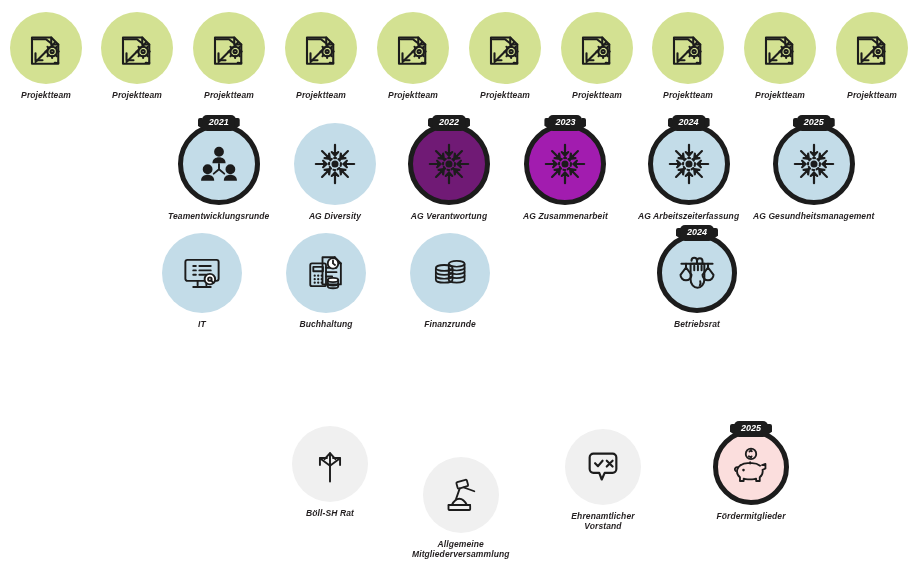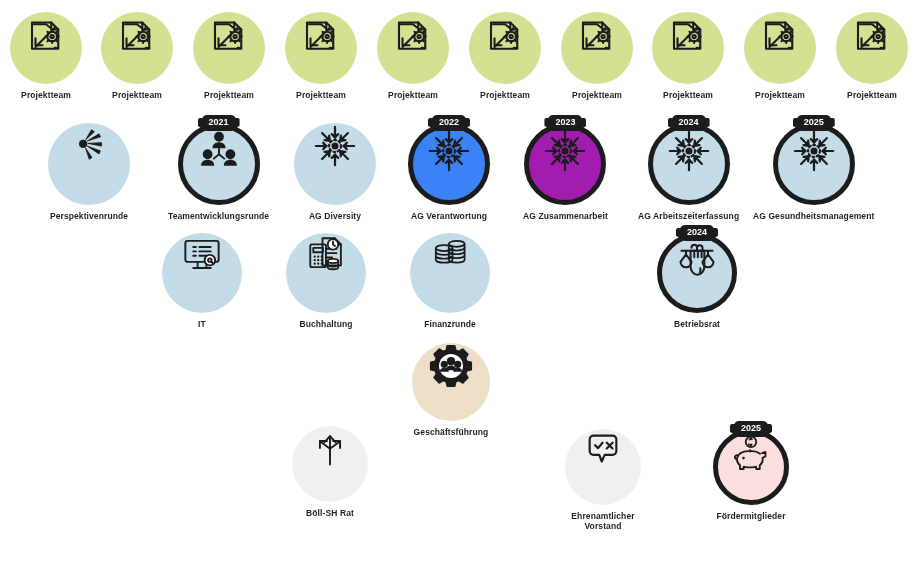--- a/index.html
+++ b/index.html
@@ -3,22 +3,22 @@
 <meta charset="utf-8">
 <style>
   html,body{margin:0;padding:0;}
   body{
     width:917px;height:566px;background:#ffffff;
     font-family:"Liberation Sans","DejaVu Sans",sans-serif;
     overflow:hidden;position:relative;
   }
   .canvas{position:relative;width:917px;height:566px;}
 
-  .node{position:absolute;display:flex;flex-direction:column;align-items:center;}
-  .disc{position:relative;border-radius:50%;display:flex;align-items:flex-start;justify-content:center;box-sizing:border-box;}
+  .node{position:absolute;display:flex;flex-direction:column;align-items:center;font-style:italic;}
+  .disc{position:relative;border-radius:50%;display:flex;align-items:center;justify-content:center;box-sizing:border-box;}
   .disc svg{display:block;}
   .disc.ring{border:5px solid #1c1c1c;}
   .label{
     margin-top:6px;text-align:center;color:#231f20;
     font-weight:700;letter-spacing:.1px;line-height:1.18;
     white-space:pre-line;
   }
 
   
   .badge{
@@ -226,35 +226,20 @@
 <path d="M12 30v8h8"></path>
 <circle cx="31" cy="28" r="5.5"></circle>
             <circle cx="31" cy="28" r="1.8"></circle>
 <path d="M31 20.5v2M31 33.5v2M23.5 28h2M36.5 28h2M25.7 22.7l1.4 1.4M34.9 31.9l1.4 1.4M36.3 22.7l-1.4 1.4M27.1 31.9l-1.4 1.4"></path>
 <path d="M34 41h1M37 41h1"></path>
           </svg>
         </span>
       </div>
       <div class="label">Projektteam</div>
     </div>
-    <div class="node r2" style="left: 48px; top: 123px; transform: translateX(0px);">
-      <div class="disc" style="background: rgb(195, 220, 232);">
-        <span>
-          <svg width="40" height="40" viewBox="0 0 48 48" fill="#1c1c1c" stroke="#1c1c1c" stroke-width="1" stroke-linejoin="round">
-<circle cx="17" cy="25" r="4.6"></circle>
-<path d="M20 20 27 8l3.4 2.4z"></path>
-<path d="M22 21.5 36 13l1.8 3.6z"></path>
-<path d="M22.6 24.5 39 23.6l.2 4.1z"></path>
-<path d="M22 27.8 37.6 33.4l-1.5 3.7z"></path>
-<path d="M19.8 30 27.6 41.4l-3.3 2.2z"></path>
-          </svg>
-        </span>
-      </div>
-      <div class="label">Perspektivenrunde</div>
-    </div>
     <div class="node r2" style="left: 168px; top: 123px; transform: translateX(0px);">
       <div class="disc ring" style="background: rgb(195, 220, 232);">
         <div class="badge" style="font-size: 9px;">2021</div>
         <span>
           <svg width="42" height="42" viewBox="0 0 48 48" fill="#1c1c1c" stroke="#1c1c1c" stroke-width="2" stroke-linecap="round">
 <circle cx="24" cy="10" r="4.6"></circle>
 <path d="M16.5 23c0-4.2 3.4-6.6 7.5-6.6s7.5 2.4 7.5 6.6z" stroke="none"></path>
 <circle cx="11" cy="30" r="4.6"></circle>
 <path d="M3.5 43c0-4.2 3.4-6.6 7.5-6.6s7.5 2.4 7.5 6.6z" stroke="none"></path>
 <circle cx="37" cy="30" r="4.6"></circle>
@@ -288,21 +273,21 @@
               <path d="M34.9 17.9 29.4 18.6 30.1 13.1" fill="#1c1c1c"></path>
 <path d="M10.5 37.5 18 30"></path>
               <path d="M13.1 30.1 18.6 29.4 17.9 34.9" fill="#1c1c1c"></path>
 </g>
           </svg>
         </span>
       </div>
       <div class="label">AG Diversity</div>
     </div>
     <div class="node r2" style="left: 408px; top: 123px; transform: translateX(0px);">
-      <div class="disc ring" style="background: #3b82f6;">
+      <div class="disc ring" style="background: #701a75;">
         <div class="badge" style="font-size: 9px;">2022</div>
         <span>
           <svg width="46" height="46" viewBox="0 0 48 48" fill="none" stroke="#1c1c1c" stroke-width="2.2" stroke-linecap="round" stroke-linejoin="round">
 <circle cx="24" cy="24" r="2.6" fill="#1c1c1c"></circle>
 <circle cx="24" cy="24" r="6.2" stroke-dasharray="2 2.6"></circle>
 <g stroke-width="2.3">
 <path d="M24 4v11"></path>
               <path d="M20.6 11.6 24 15.2 27.4 11.6" fill="#1c1c1c" stroke-linejoin="miter"></path>
 <path d="M24 44V33"></path>
               <path d="M20.6 36.4 24 32.8 27.4 36.4" fill="#1c1c1c"></path>
@@ -481,53 +466,52 @@
 <path d="M18 10.5c0-2 1.3-3.2 3-3.2s3 1.2 3 3.2V14"></path>
 <path d="M24 11c0-2 1.3-3.2 3-3.2S30 9 30 11v3"></path>
 <path d="M17 14h15v17c0 5.5-3.5 9-7.5 9S17 36.5 17 31z"></path>
 <path d="M21 16v5M25 16v5M29 16v5"></path>
 <path d="M27.5 33c.6 1.6.4 3.2-.4 4.4"></path>
           </svg>
         </span>
       </div>
       <div class="label">Betriebsrat</div>
     </div>
-    <div class="node r4" style="left: 412px; top: 343px; transform: translateX(0px);">
-      <div class="disc" style="background: rgb(236, 223, 198);">
-        <span>
-          <svg width="46" height="46" viewBox="0 0 48 48" fill="#1c1c1c" stroke="#1c1c1c" stroke-width="2" stroke-linejoin="round">
-<path d="M20.2 3h7.6l1 4.6 3.4 1.4 4-2.5 5.3 5.3-2.5 4 1.4 3.4 4.6 1v7.6l-4.6 1-1.4 3.4 2.5 4-5.3 5.3-4-2.5-3.4 1.4-1 4.6h-7.6l-1-4.6-3.4-1.4-4 2.5-5.3-5.3 2.5-4-1.4-3.4-4.6-1v-7.6l4.6-1 1.4-3.4-2.5-4 5.3-5.3 4 2.5 3.4-1.4z"></path>
-<circle cx="24" cy="24" r="12.5" fill="#ffffff" stroke="none"></circle>
-<circle cx="24" cy="19" r="3.3"></circle>
-<path d="M18.6 28.4c0-3 2.4-4.8 5.4-4.8s5.4 1.8 5.4 4.8z" stroke="none"></path>
-<circle cx="17" cy="22.3" r="2.8"></circle>
-<path d="M12.3 30c0-2.6 2.1-4.2 4.7-4.2s4.7 1.6 4.7 4.2z" stroke="none"></path>
-<circle cx="31" cy="22.3" r="2.8"></circle>
-<path d="M26.3 30c0-2.6 2.1-4.2 4.7-4.2s4.7 1.6 4.7 4.2z" stroke="none"></path>
-          </svg>
-        </span>
-      </div>
-      <div class="label">Geschäftsführung</div>
-    </div>
     <div class="node r5" style="left: 292px; top: 426px; transform: translateX(0px);">
       <div class="disc" style="background: rgb(240, 240, 240);">
         <span>
           <svg width="42" height="42" viewBox="0 0 48 48" fill="none" stroke="#1c1c1c" stroke-width="2.2" stroke-linecap="round" stroke-linejoin="round">
 <path d="M24 44V24"></path>
 <path d="M24 24 24 12"></path>
 <path d="M17.8 18.5 24 11.5l6.2 7"></path>
 <path d="M24 26 12.5 17.5"></path>
 <path d="M12.5 25.2V17.2h8"></path>
 <path d="M24 26 35.5 17.5"></path>
 <path d="M35.5 25.2V17.2h-8"></path>
           </svg>
         </span>
       </div>
       <div class="label">Böll-SH Rat</div>
     </div>
+    <div class="node r5" style="left: 412px; top: 457px; transform: translateX(0px);">
+      <div class="disc" style="background: rgb(240, 240, 240);">
+        <span>
+          <svg width="40" height="40" viewBox="0 0 48 48" fill="none" stroke="#1c1c1c" stroke-width="2.2" stroke-linecap="round" stroke-linejoin="round">
+<rect x="19" y="7" width="13" height="8" rx="1.4" transform="rotate(-16 25.5 11)"></rect>
+<path d="M27.5 15 40 19.5"></path>
+<path d="M22.5 16 18 29"></path>
+<path d="M9 36h26"></path>
+<rect x="9" y="36" width="26" height="6" rx="1"></rect>
+<path d="M13 36c2.5-5 6-7.5 9-7.5s6.5 2.5 9 7.5"></path>
+          </svg>
+        </span>
+      </div>
+      <div class="label">Allgemeine
+Mitgliederversammlung</div>
+    </div>
     <div class="node r5" style="left: 528px; top: 429px; transform: translateX(0px); margin-left: 37px;">
       <div class="disc" style="background: rgb(240, 240, 240);">
         <span>
           <svg width="40" height="40" viewBox="0 0 48 48" fill="none" stroke="#1c1c1c" stroke-width="2.6" stroke-linecap="round" stroke-linejoin="round">
 <path d="M8 12.5A4.5 4.5 0 0 1 12.5 8h23A4.5 4.5 0 0 1 40 12.5v14a4.5 4.5 0 0 1-4.5 4.5H26l-3.5 8-3-8H12.5A4.5 4.5 0 0 1 8 26.5z"></path>
 <path d="M14.5 19.5 18 23l5.5-6.5"></path>
 <path d="M28.5 16.5 35.5 23.5M35.5 16.5 28.5 23.5"></path>
           </svg>
         </span>
       </div>

